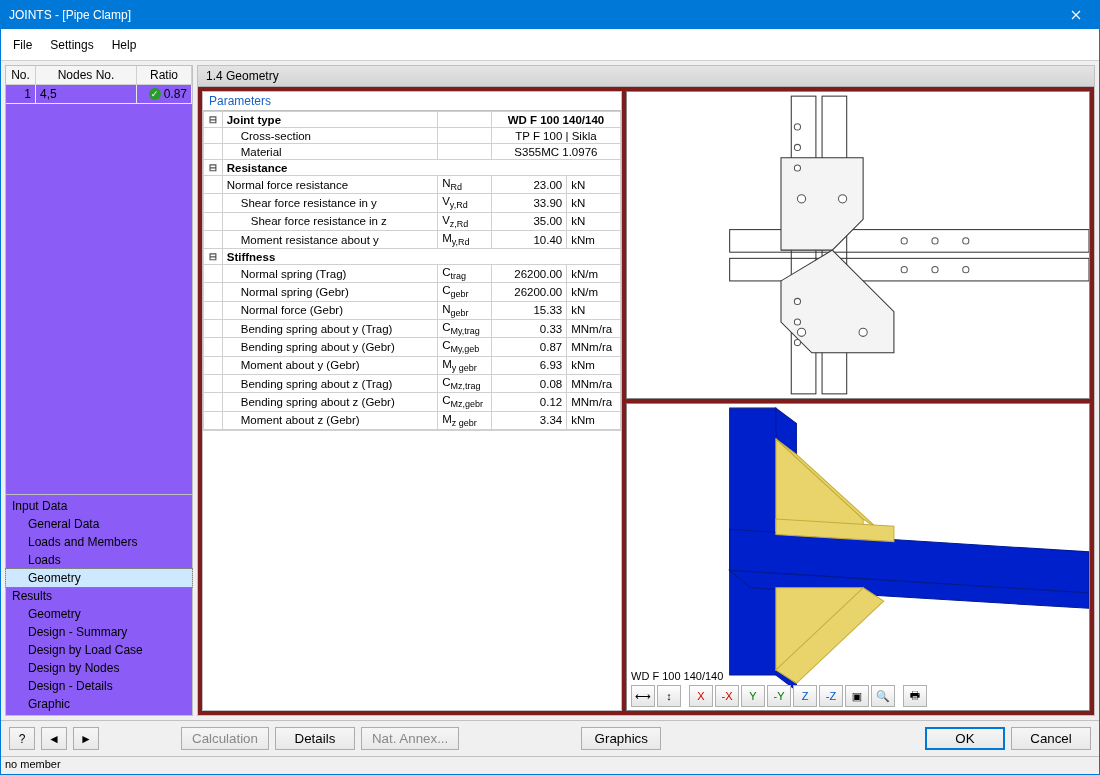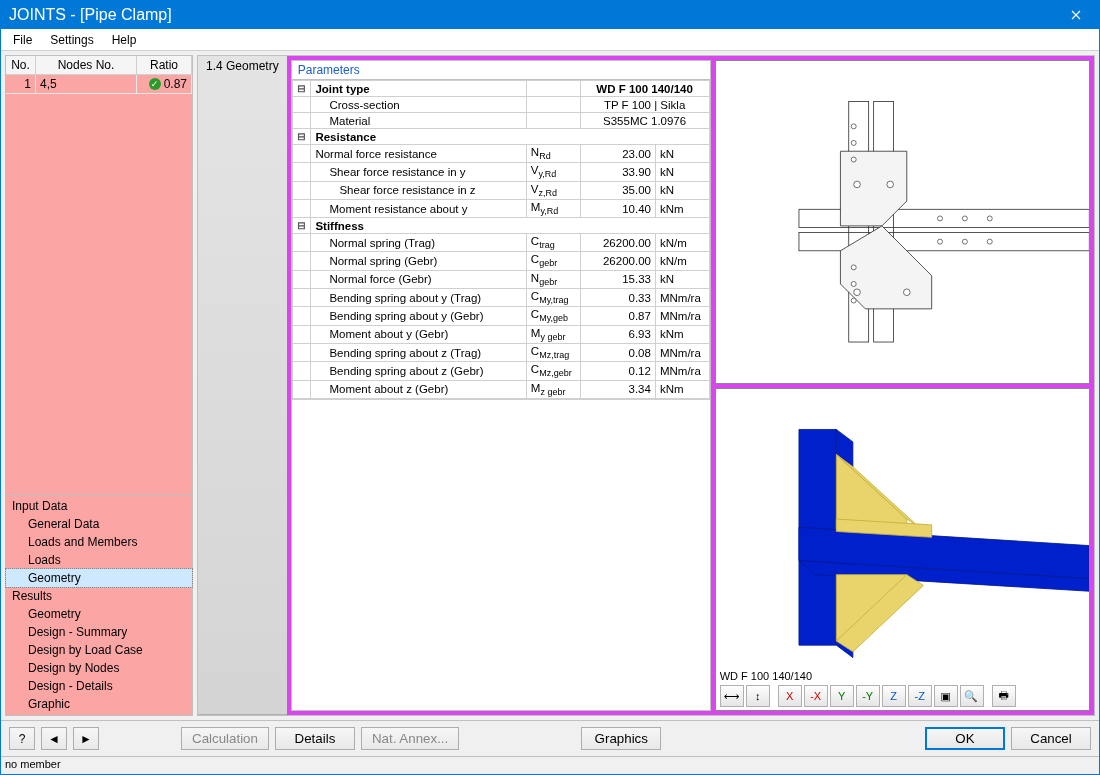--- a/index.html
+++ b/index.html
@@ -1,38 +1,38 @@
 <!DOCTYPE html>
 <html><head>
 <meta charset="utf-8">
 <style>
 * { box-sizing: border-box; font-family: "Segoe UI", Tahoma, sans-serif; }
 body { margin: 0; background: #fff; font-size: 12px; color: #000; }
 .window { width: 1100px; height: 775px; border: 1px solid #0078d7; display: flex; flex-direction: column; background: #f0f0f0; }
 .titlebar { background: #0078d7; color: #fff; height: 28px; display: flex; align-items: center; justify-content: space-between; padding-left: 8px; }
-.titlebar .title { font-size: 16px; }
+.titlebar .title { font-size: 12px; }
 .titlebar .close { width: 46px; height: 28px; display: flex; align-items: center; justify-content: center; }
-.menubar { background: #fff; border-bottom: 1px solid #d0d0d0; height: 22px; display: flex; align-items: center; padding: 0 4px; gap: 2px; }
+.menubar { background: #fff; border-bottom: 1px solid #d0d0d0; height: 32px; display: flex; align-items: center; padding: 0 4px; gap: 2px; }
 .menubar .mi { padding: 2px 8px; }
 .client { flex: 1; display: flex; gap: 4px; padding: 4px; background: #f0f0f0; }
-.left { width: 188px; display: flex; flex-direction: column; border: 1px solid #c0c0c0; background: #fca5a5; }
+.left { width: 188px; display: flex; flex-direction: column; border: 1px solid #c0c0c0; background: #8b5cf6; }
 .left .grid-head { display: flex; background: #f5f5f5; border-bottom: 1px solid #d0d0d0; }
 .left .gh { padding: 2px 4px; border-right: 1px solid #d0d0d0; text-align: center; }
 .left .grid-row { display: flex; border-bottom: 1px solid #e8e8e8; }
 .left .gc { padding: 2px 4px; border-right: 1px solid #e8e8e8; }
 .col-no { width: 30px; text-align: right; }
 .col-nodes { flex: 1; }
 .col-ratio { width: 55px; text-align: right; display: flex; align-items: center; justify-content: flex-end; gap: 3px; }
 .ok-icon { width: 12px; height: 12px; border-radius: 50%; background: #2a9b2a; color: #fff; display: inline-flex; align-items: center; justify-content: center; font-size: 9px; line-height: 1; }
 .left .spacer { flex: 1; }
 .tree { border-top: 1px solid #c0c0c0; padding: 2px 0; margin-top: 8px; }
 .tree .th { padding: 2px 6px; }
 .tree .ti { padding: 2px 6px 2px 22px; }
 .tree .ti.sel { background: #cde8ff; outline: 1px dotted #888; }
-.main { flex: 1; display: flex; flex-direction: row; border: 1px solid #c0c0c0; background: #d946ef; justify-content: space-between; }
+.main { flex: 1; display: flex; flex-direction: column; border: 1px solid #c0c0c0; background: #7f1d1d; justify-content: space-between; }
 .main-head { background: linear-gradient(#e4e4e4,#d4d4d4); border-bottom: 1px solid #b0b0b0; padding: 3px 8px; font-size: 12px; }
 .main-body { flex: 1; display: flex; gap: 4px; padding: 4px; }
 .params { width: 420px; display: flex; flex-direction: column; border: 1px solid #c0c0c0; background: #fff; overflow: hidden; }
 .params-head { color: #1a5fc4; padding: 2px 6px; border-bottom: 1px solid #c0c0c0; }
 .ptable { width: 100%; border-collapse: collapse; }
 .ptable td { border: 1px solid #d0d0d0; padding: 1px 4px; height: 16px; font-size: 11.5px; white-space: nowrap; }
 .ptable .group td { font-weight: bold; }
 .ptable .exp { width: 12px; text-align: center; color: #555; font-size: 10px; }
 .ptable .lbl { width: 200px; }
 .ptable .sym { width: 48px; }

